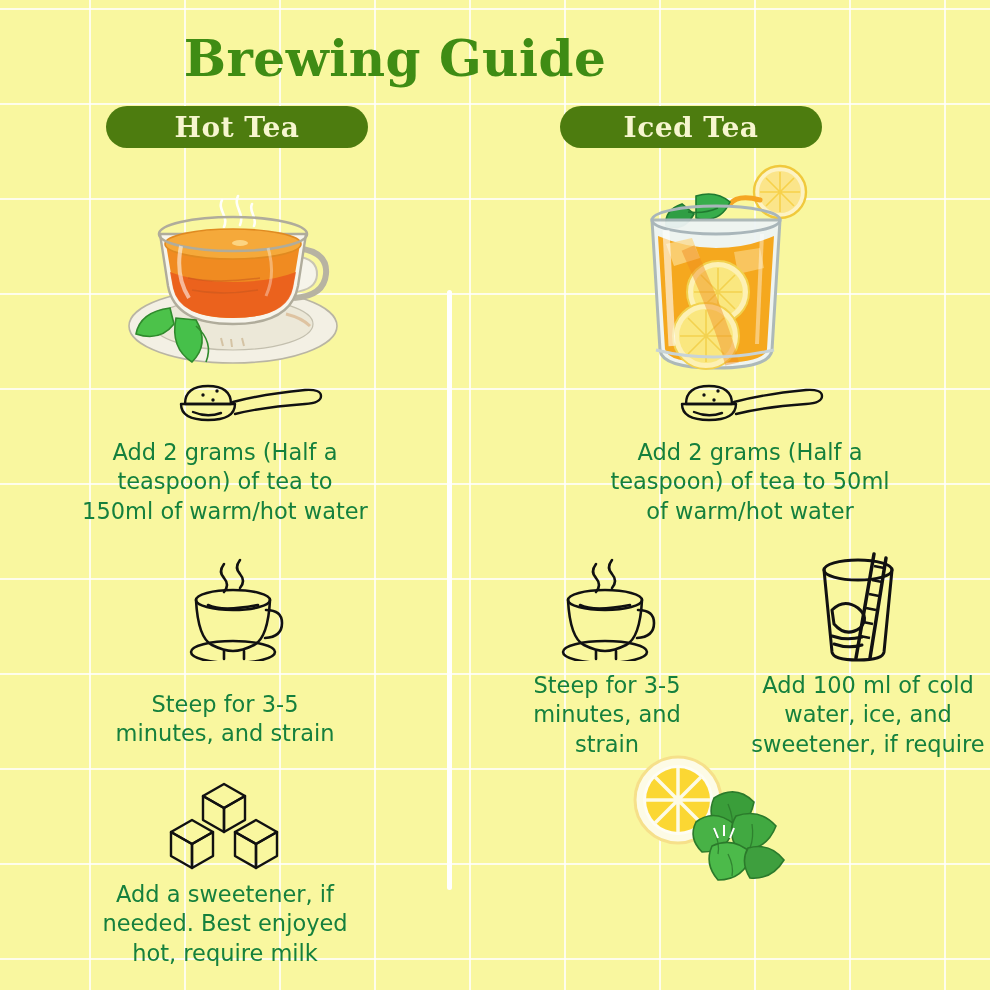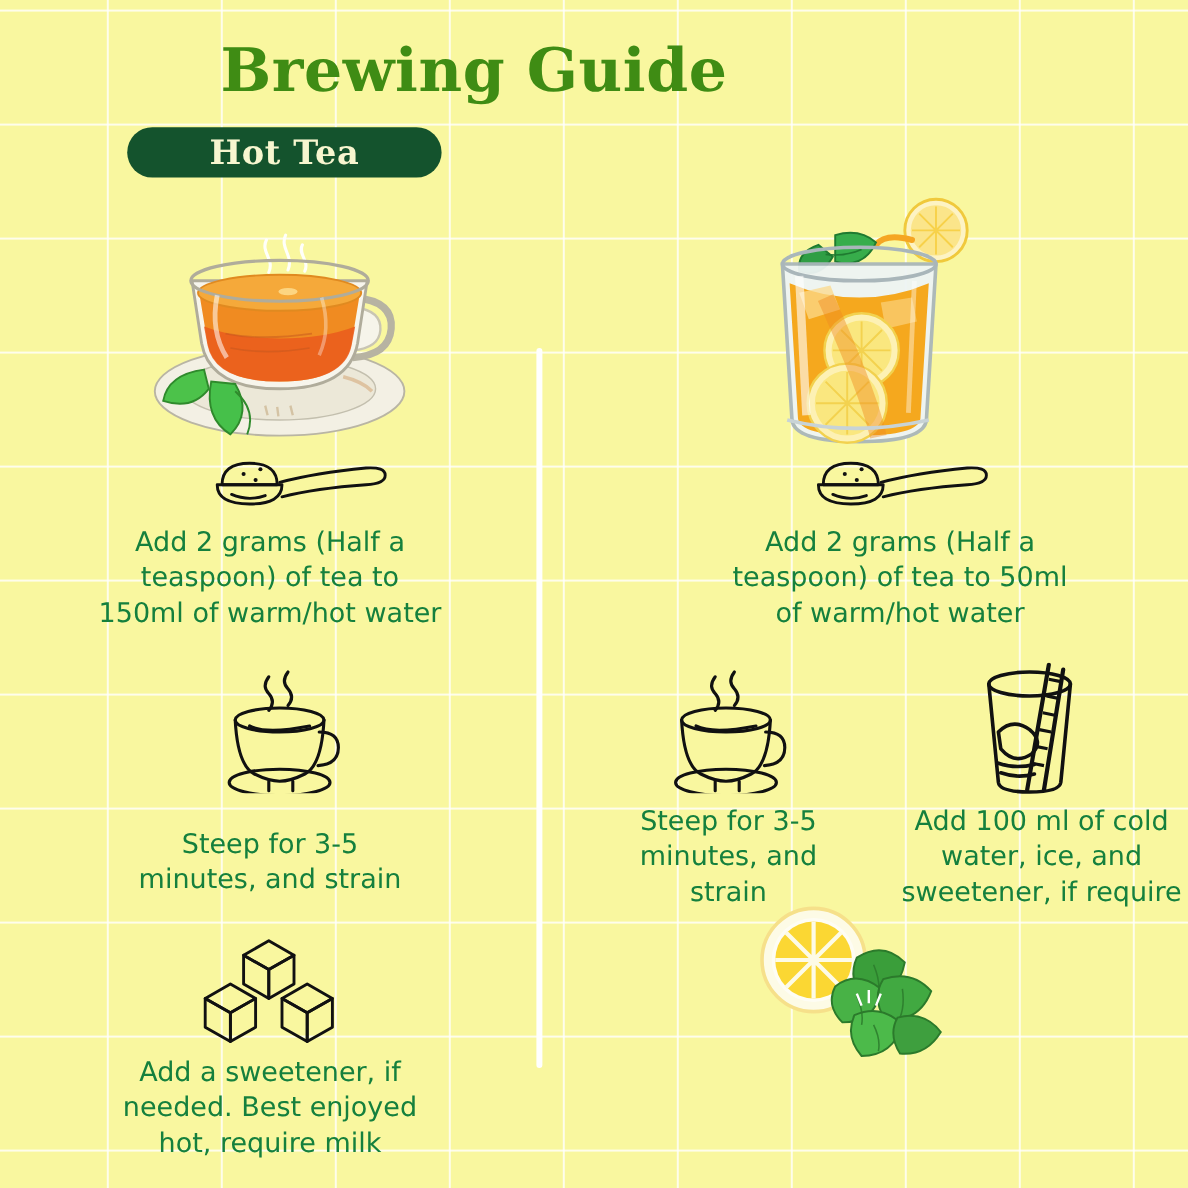--- a/index.html
+++ b/index.html
@@ -57,21 +57,21 @@
     letter-spacing: 0.5px;
     color: #3f8c14;
     line-height: 1;
   }
 
   
   .pill {
     position: absolute;
     height: 42px;
     border-radius: 21px;
-    background: #14532d;
+    background: #4d7c0f;
     color: #f7f6cf;
     font-family: "DejaVu Serif", serif;
     font-weight: 700;
     font-size: 28px;
     display: flex;
     align-items: center;
     justify-content: center;
     letter-spacing: 0.5px;
   }
   #pill-hot  { left: 106px; top: 106px; width: 262px; }
@@ -108,20 +108,23 @@
 
 <div id="poster">
 
   <div id="grid"></div>
   <div id="divider"></div>
 
   <div id="title">Brewing Guide</div>
 
   <div class="pill" id="pill-hot">
     <span>Hot Tea</span>
+  </div>
+  <div class="pill" id="pill-iced">
+    <span>Iced Tea</span>
   </div>
 
   <div class="col" id="col-hot">
 
     <div id="hero-hotcup">
       <svg viewBox="0 0 230 188" width="230" height="188">
 
         <path d="M104 14 C99 24 111 30 106 41 M120 10 C115 21 127 27 122 39 M134 18 C130 26 140 31 136 40" stroke="#ffffff" stroke-width="2.6" fill="none" stroke-linecap="round" opacity="0.95"></path>
 
         <ellipse cx="115" cy="140" rx="104" ry="37" fill="#f3f0e4" stroke="#b9b5a4" stroke-width="1.6"></ellipse>

